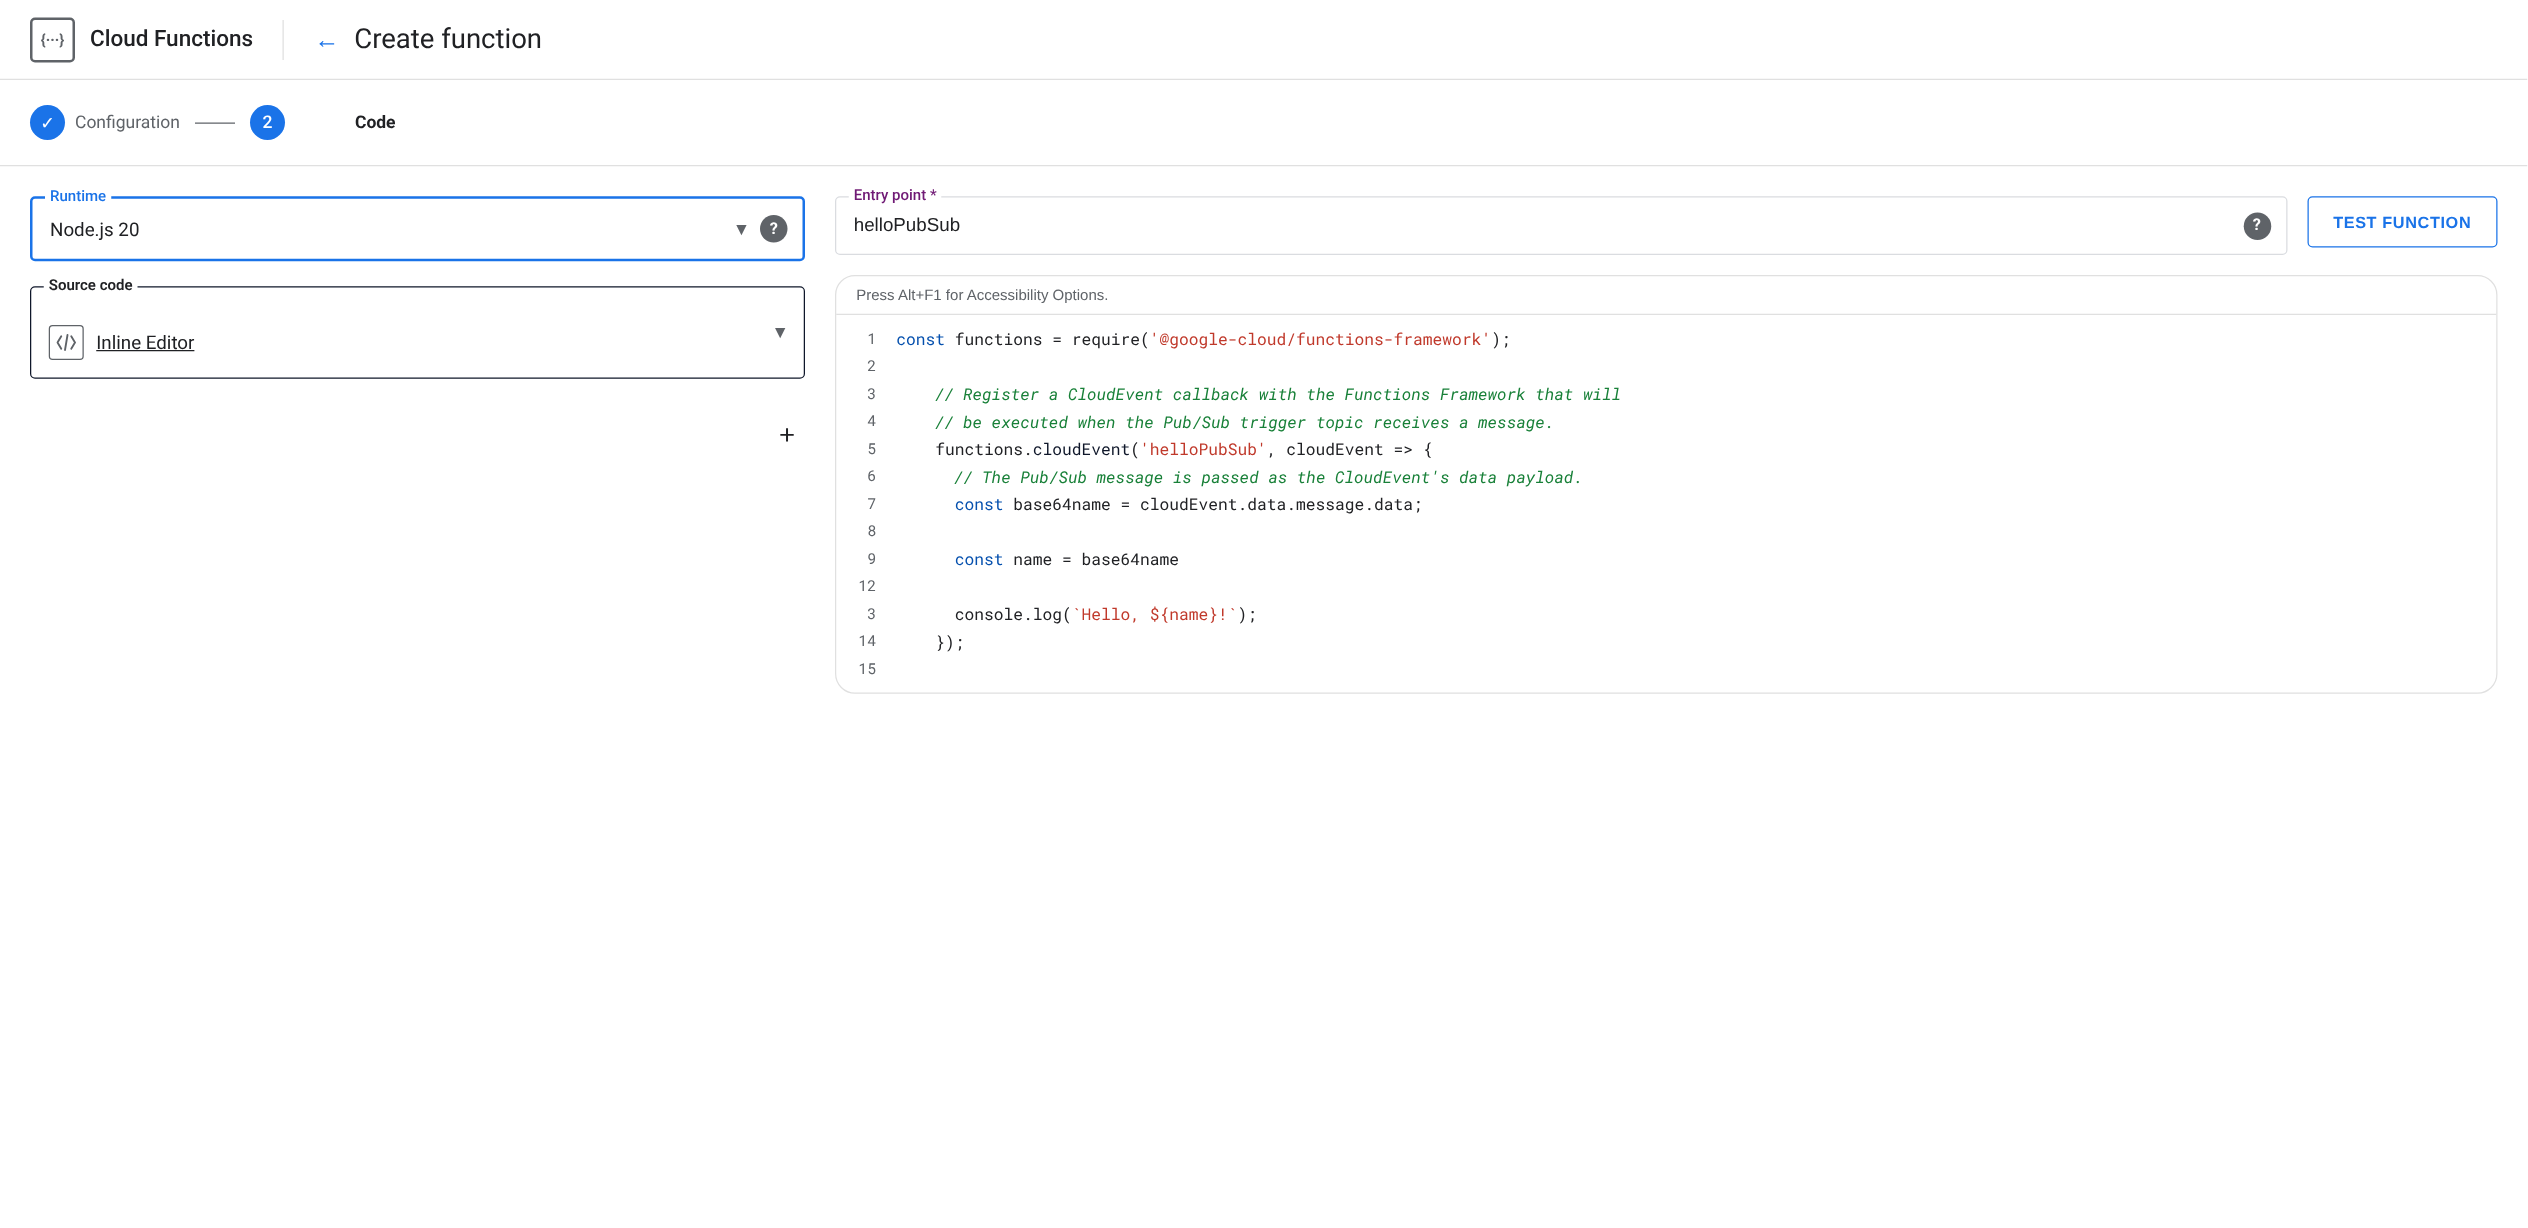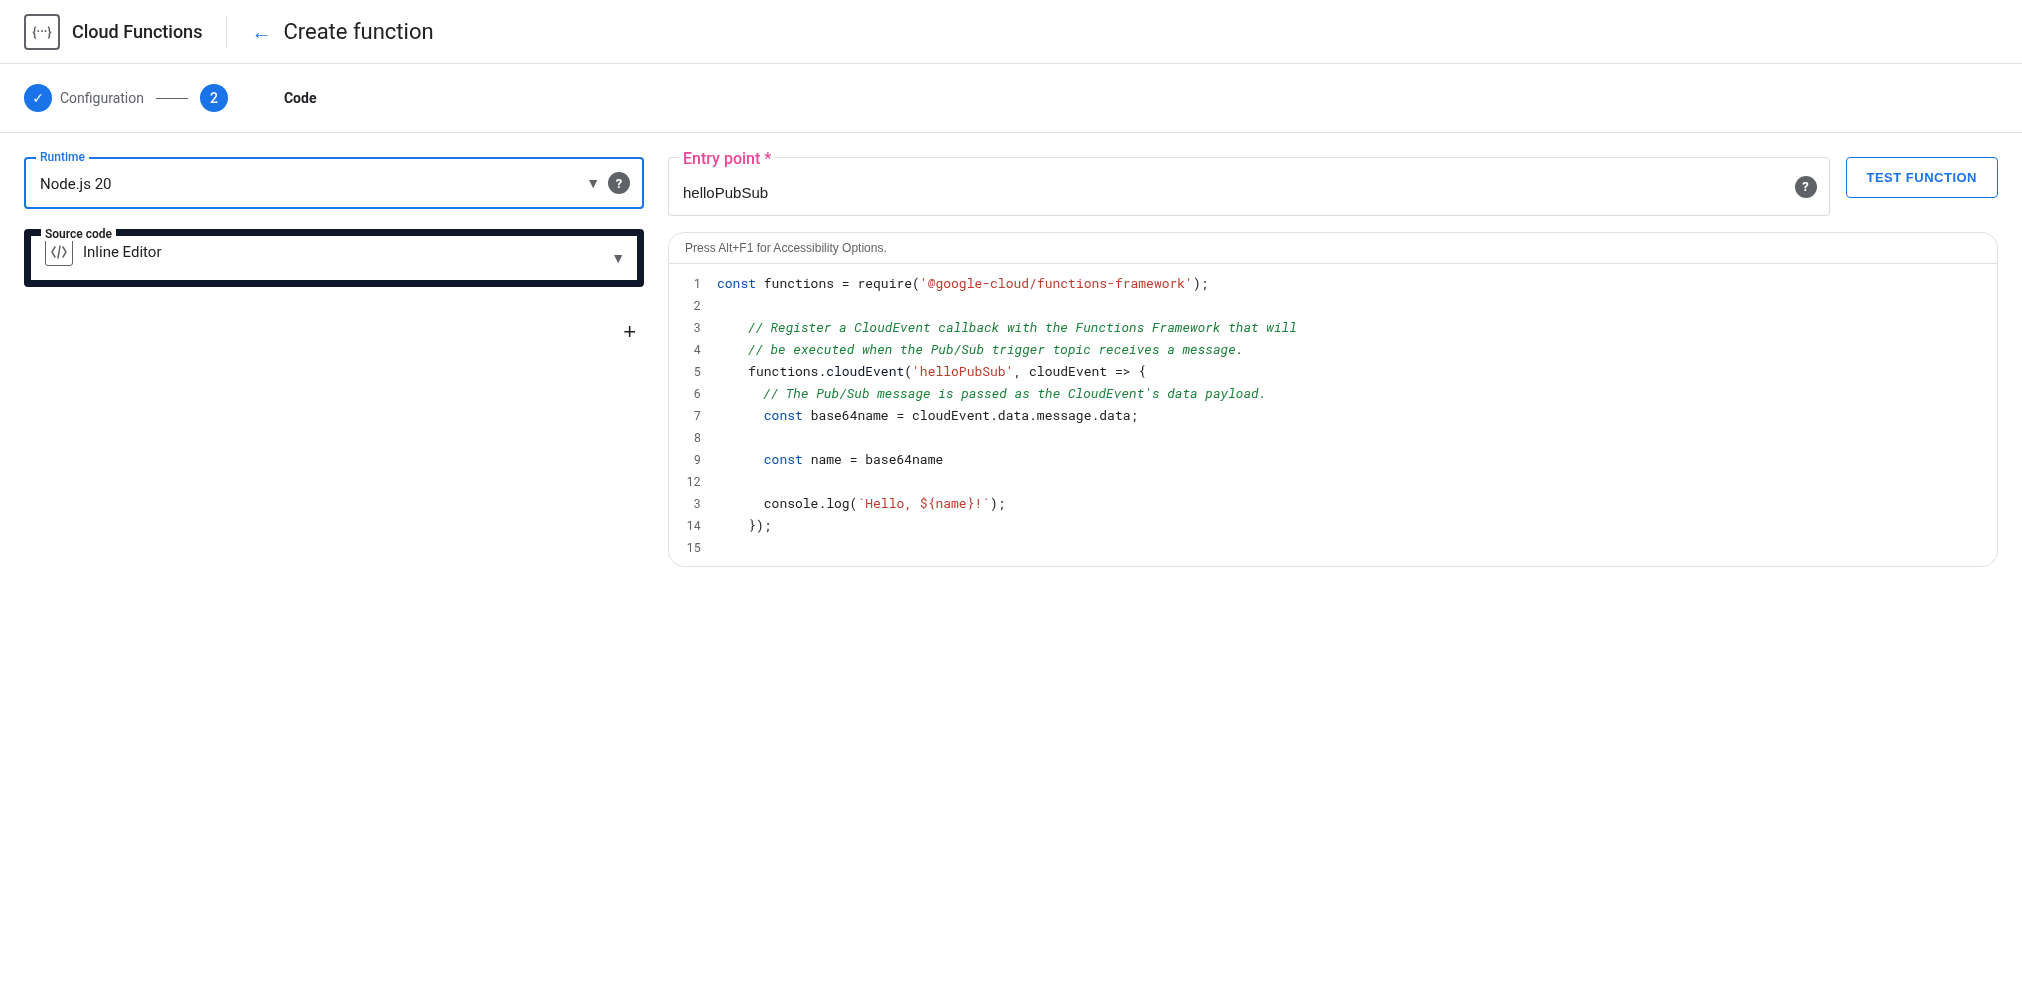--- a/index.html
+++ b/index.html
@@ -244,21 +244,20 @@
     .entry-field {
       flex: 1;
     }
     .entry-input {
       font-size: 15px;
       color: #202124;
       border: none;
       outline: none;
       flex: 1;
       background: transparent;
-      margin-top: 12px;
     }
     .test-function-btn {
       background: #fff;
       border: 1.5px solid #1a73e8;
       color: #1a73e8;
       font-size: 13px;
       font-weight: 600;
       letter-spacing: 0.5px;
       padding: 12px 20px;
       border-radius: 4px;
@@ -352,21 +351,21 @@
         <span style="position:absolute; top:-9px; left:10px; background:#fff; padding:0 4px; font-size:12px; color:#1a73e8; font-weight:500;">Runtime</span>
         <span class="select-value">Node.js 20</span>
         <div class="select-icons">
           <span class="dropdown-arrow">▼</span>
           <div class="help-circle">?</div>
         </div>
       </div>
     </div>
 
     <div class="field-group">
-      <div style="position:relative; border:7px solid #0f172a; border-radius:4px; padding: 2px 48px 14px 14px;">
+      <div style="position:relative; border:1px solid #0f172a; border-radius:4px; padding: 30px 48px 14px 14px; text-decoration: underline;">
         <span style="position:absolute; top:-9px; left:10px; background:#fff; padding:0 4px; font-size:12px; color:#202124; font-weight:600;">Source code</span>
         <div class="source-left">
           <div class="code-icon">
             <svg width="16" height="14" viewBox="0 0 16 14" fill="none">
               <path d="M4 2L1 7l3 5M12 2l3 5-3 5M9 1L7 13" stroke="#5f6368" stroke-width="1.5" stroke-linecap="round"></path>
             </svg>
           </div>
           <span class="select-value">Inline Editor</span>
         </div>
         <div style="position:absolute; right:12px; top:50%; transform:translateY(-50%);">
@@ -382,21 +381,21 @@
     <ul class="file-list">
     </ul>
 
   </div>
 
   <div class="right-panel">
 
     <div class="entry-row">
       <div class="entry-field">
         <div style="position:relative; border:1px solid #dadce0; border-radius:4px; padding: 14px 48px 14px 14px;">
-          <span style="position:absolute; top:-9px; left:10px; background:#fff; padding:0 4px; font-size:16px; color:#ec4899; font-weight:500;">Entry point *</span>
+          <span style="position:absolute; top:-9px; left:10px; background:#fff; padding:0 4px; font-size:12px; color:#701a75; font-weight:500;">Entry point *</span>
           <input class="entry-input" value="helloPubSub" readonly="" style="">
           <div style="position:absolute; right:12px; top:50%; transform:translateY(-50%);">
             <div class="help-circle">?</div>
           </div>
         </div>
       </div>
       <button class="test-function-btn">TEST FUNCTION</button>
     </div>
 
     <div class="editor-area">

